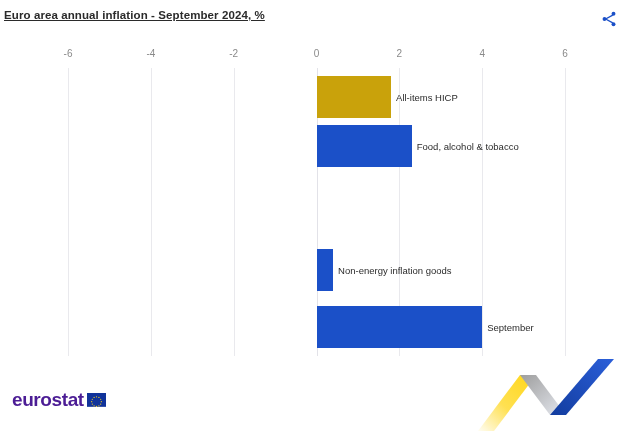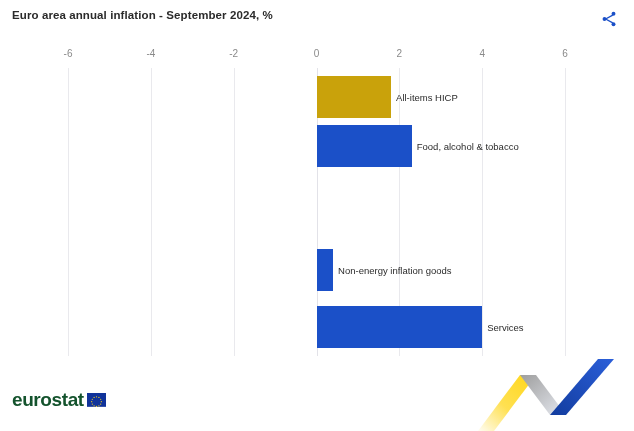--- a/index.html
+++ b/index.html
@@ -17,27 +17,28 @@
 
   
   #header {
     position: absolute;
     left: 0; top: 0;
     width: 634px;
     height: 46px;
   }
   #chart-title {
     position: absolute;
-    left: 12px;
+    left: 4px;
     top: 9px;
     font-size: 11.5px;
     font-weight: bold;
     color: #2b2b2b;
     letter-spacing: 0.1px;
     white-space: nowrap;
+    text-decoration: underline;
   }
   #share-button {
     position: absolute;
     right: 16px;
     top: 10px;
     width: 18px;
     height: 18px;
     cursor: pointer;
   }
 
@@ -115,21 +116,21 @@
     position: absolute;
     left: 12px;
     top: 34px;
     display: flex;
     align-items: center;
     gap: 3px;
   }
   #eurostat-wordmark {
     font-size: 19px;
     font-weight: bold;
-    color: #14532d;
+    color: #4c1d95;
     letter-spacing: -0.4px;
     line-height: 1;
   }
   #eu-flag {
     width: 19px;
     height: 13px;
     background: #11339a;
     position: relative;
     display: inline-block;
   }
@@ -185,21 +186,21 @@
       <div class="bar-row" style="top: 57px; height: 42px;">
         <div class="bar" title="Food, alcohol &amp; tobacco: 2.3" style="left: 316.5px; width: 95.2583px; background: rgb(27, 80, 200);"></div>
         <div class="bar-label" style="left: 416.758px;">Food, alcohol &amp; tobacco</div>
       </div>
       <div class="bar-row" style="top: 180.6px; height: 42px;">
         <div class="bar" title="Non-energy industrial goods: 0.4" style="left: 316.5px; width: 16.5667px; background: rgb(27, 80, 200);"></div>
         <div class="bar-label" style="left: 338.067px;">Non-energy inflation goods</div>
       </div>
       <div class="bar-row" style="top: 238.2px; height: 42px;">
         <div class="bar" title="Services: 4" style="left: 316.5px; width: 165.667px; background: rgb(27, 80, 200);"></div>
-        <div class="bar-label" style="left: 487.167px;">Services</div>
+        <div class="bar-label" style="left: 487.167px;">September</div>
       </div>
     </div>
 </div>
 
 <div id="footer">
   <div id="eurostat-logo">
     <span id="eurostat-wordmark">eurostat</span>
     <span id="eu-flag">
       <svg viewBox="0 0 30 20" width="19" height="13" aria-hidden="true">
         <rect x="0" y="0" width="30" height="20" fill="#11339A"></rect>

